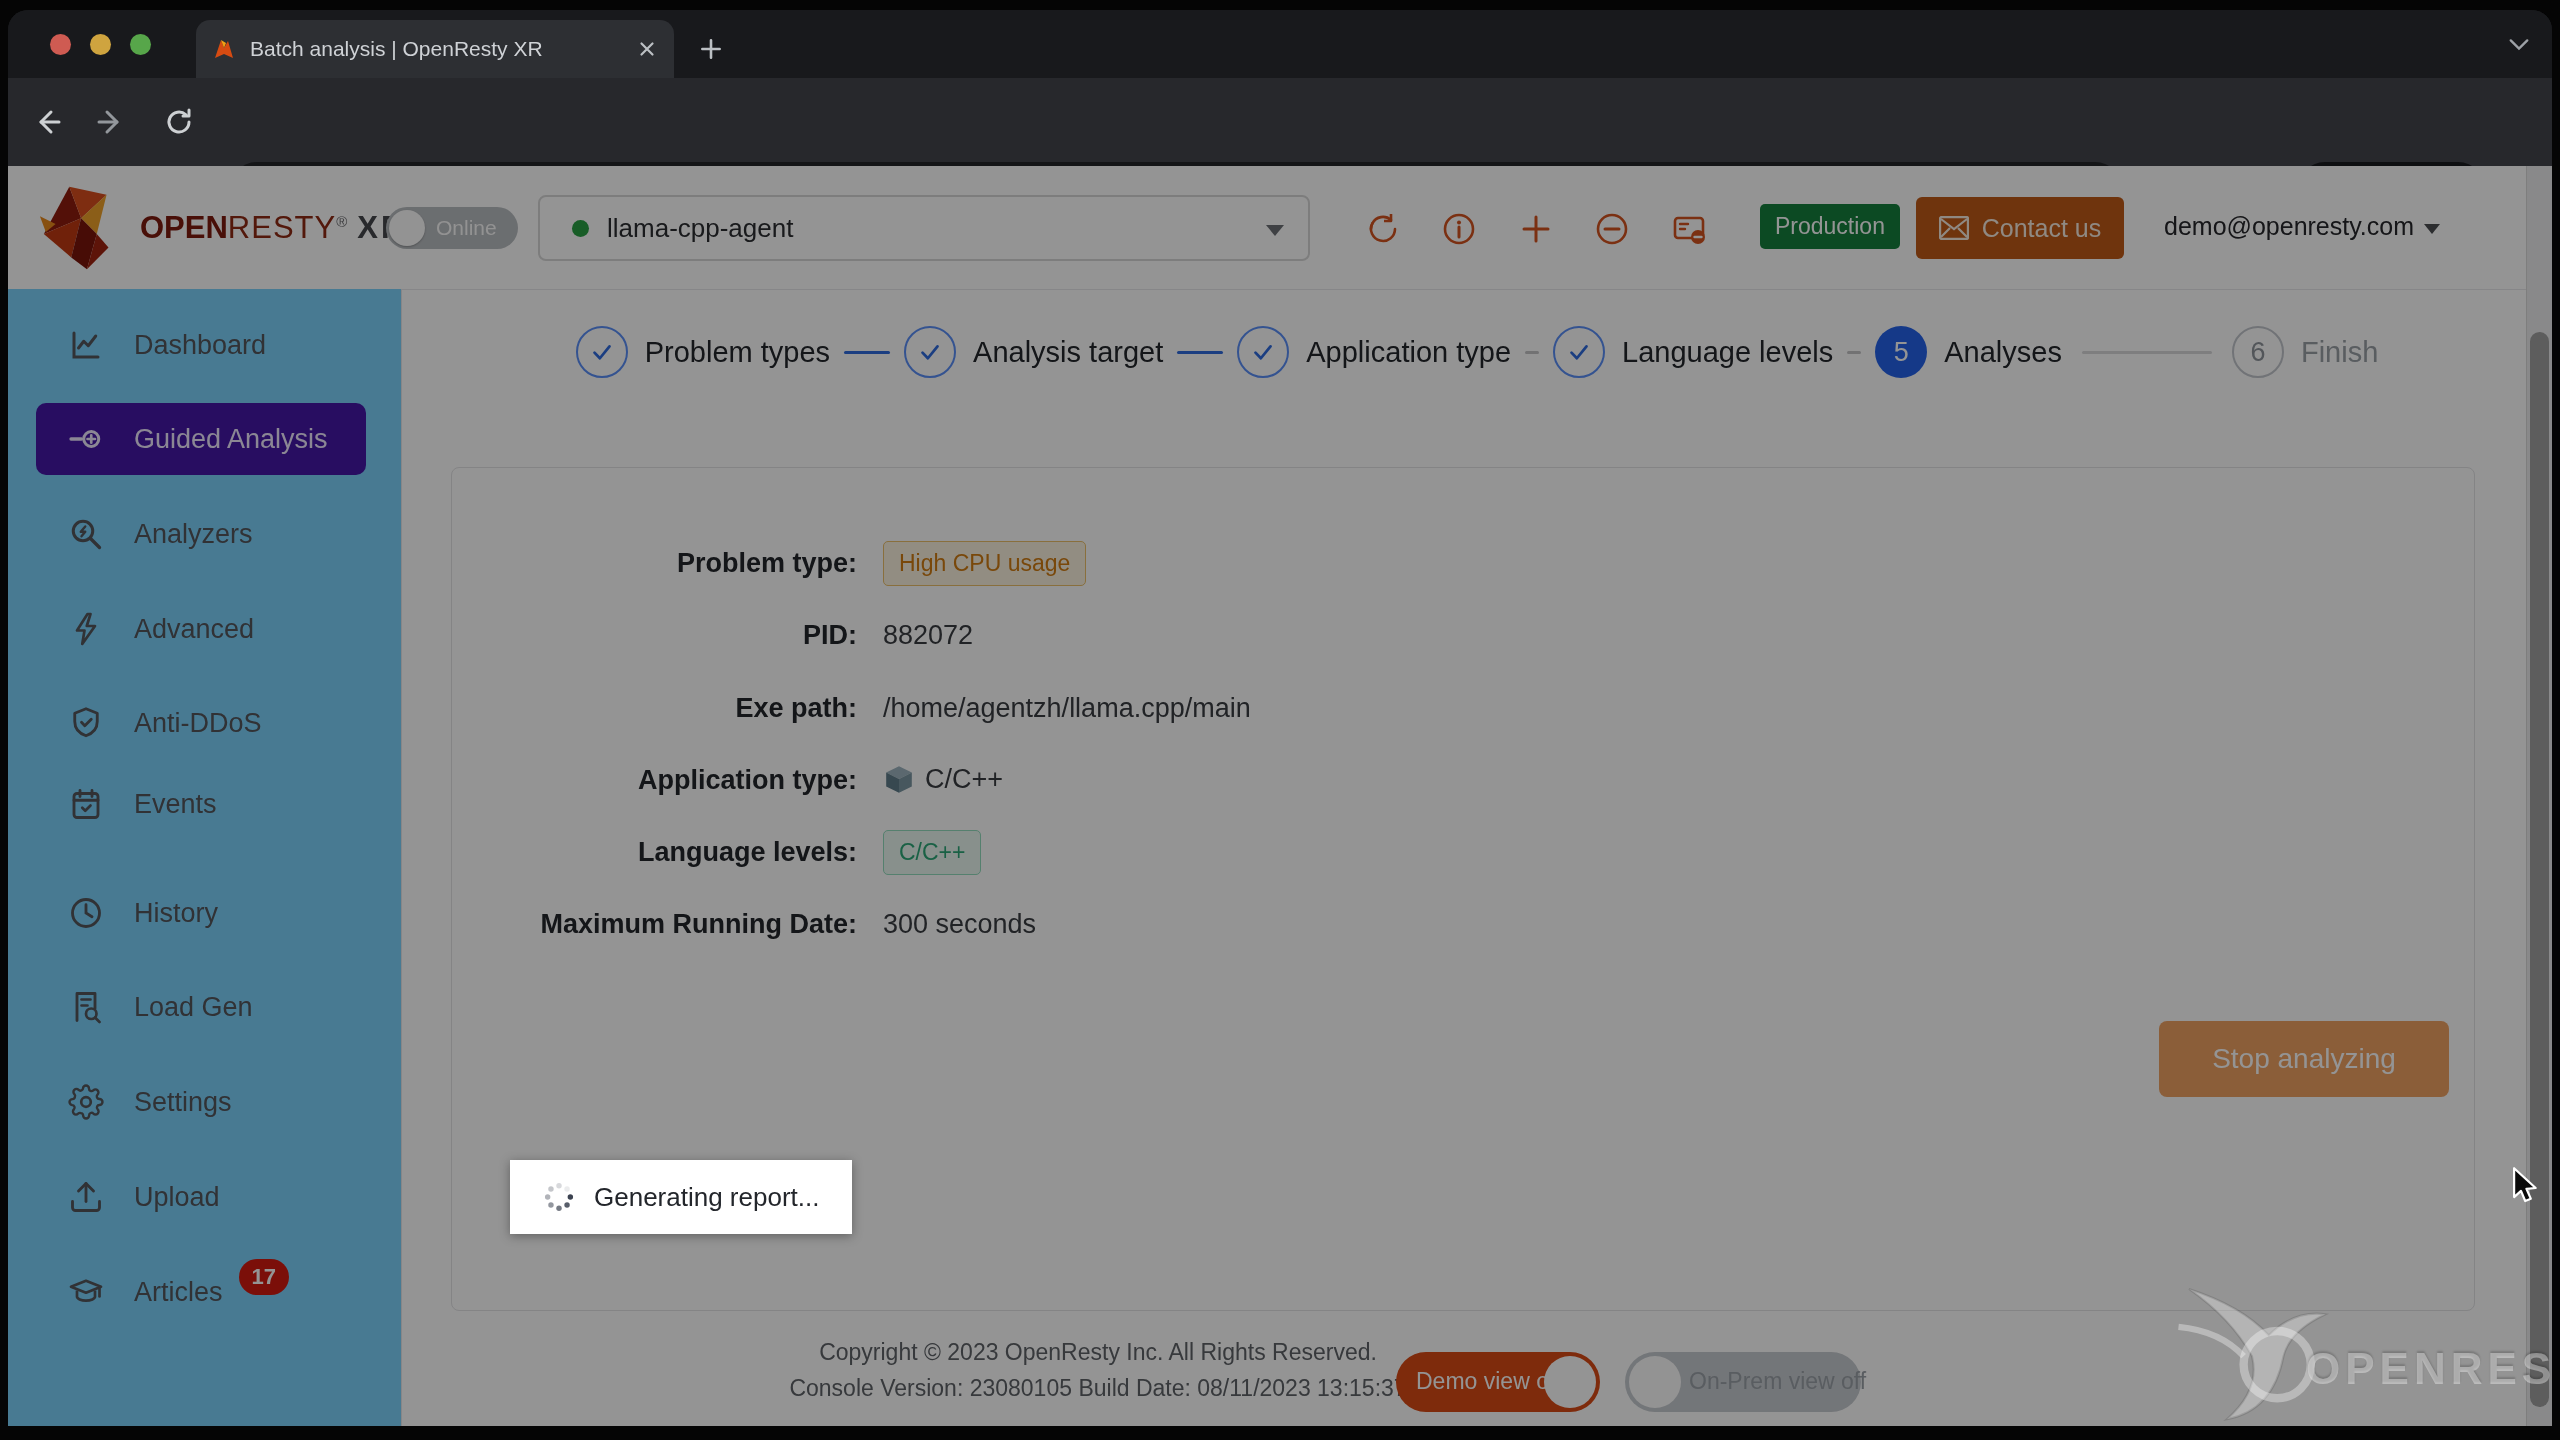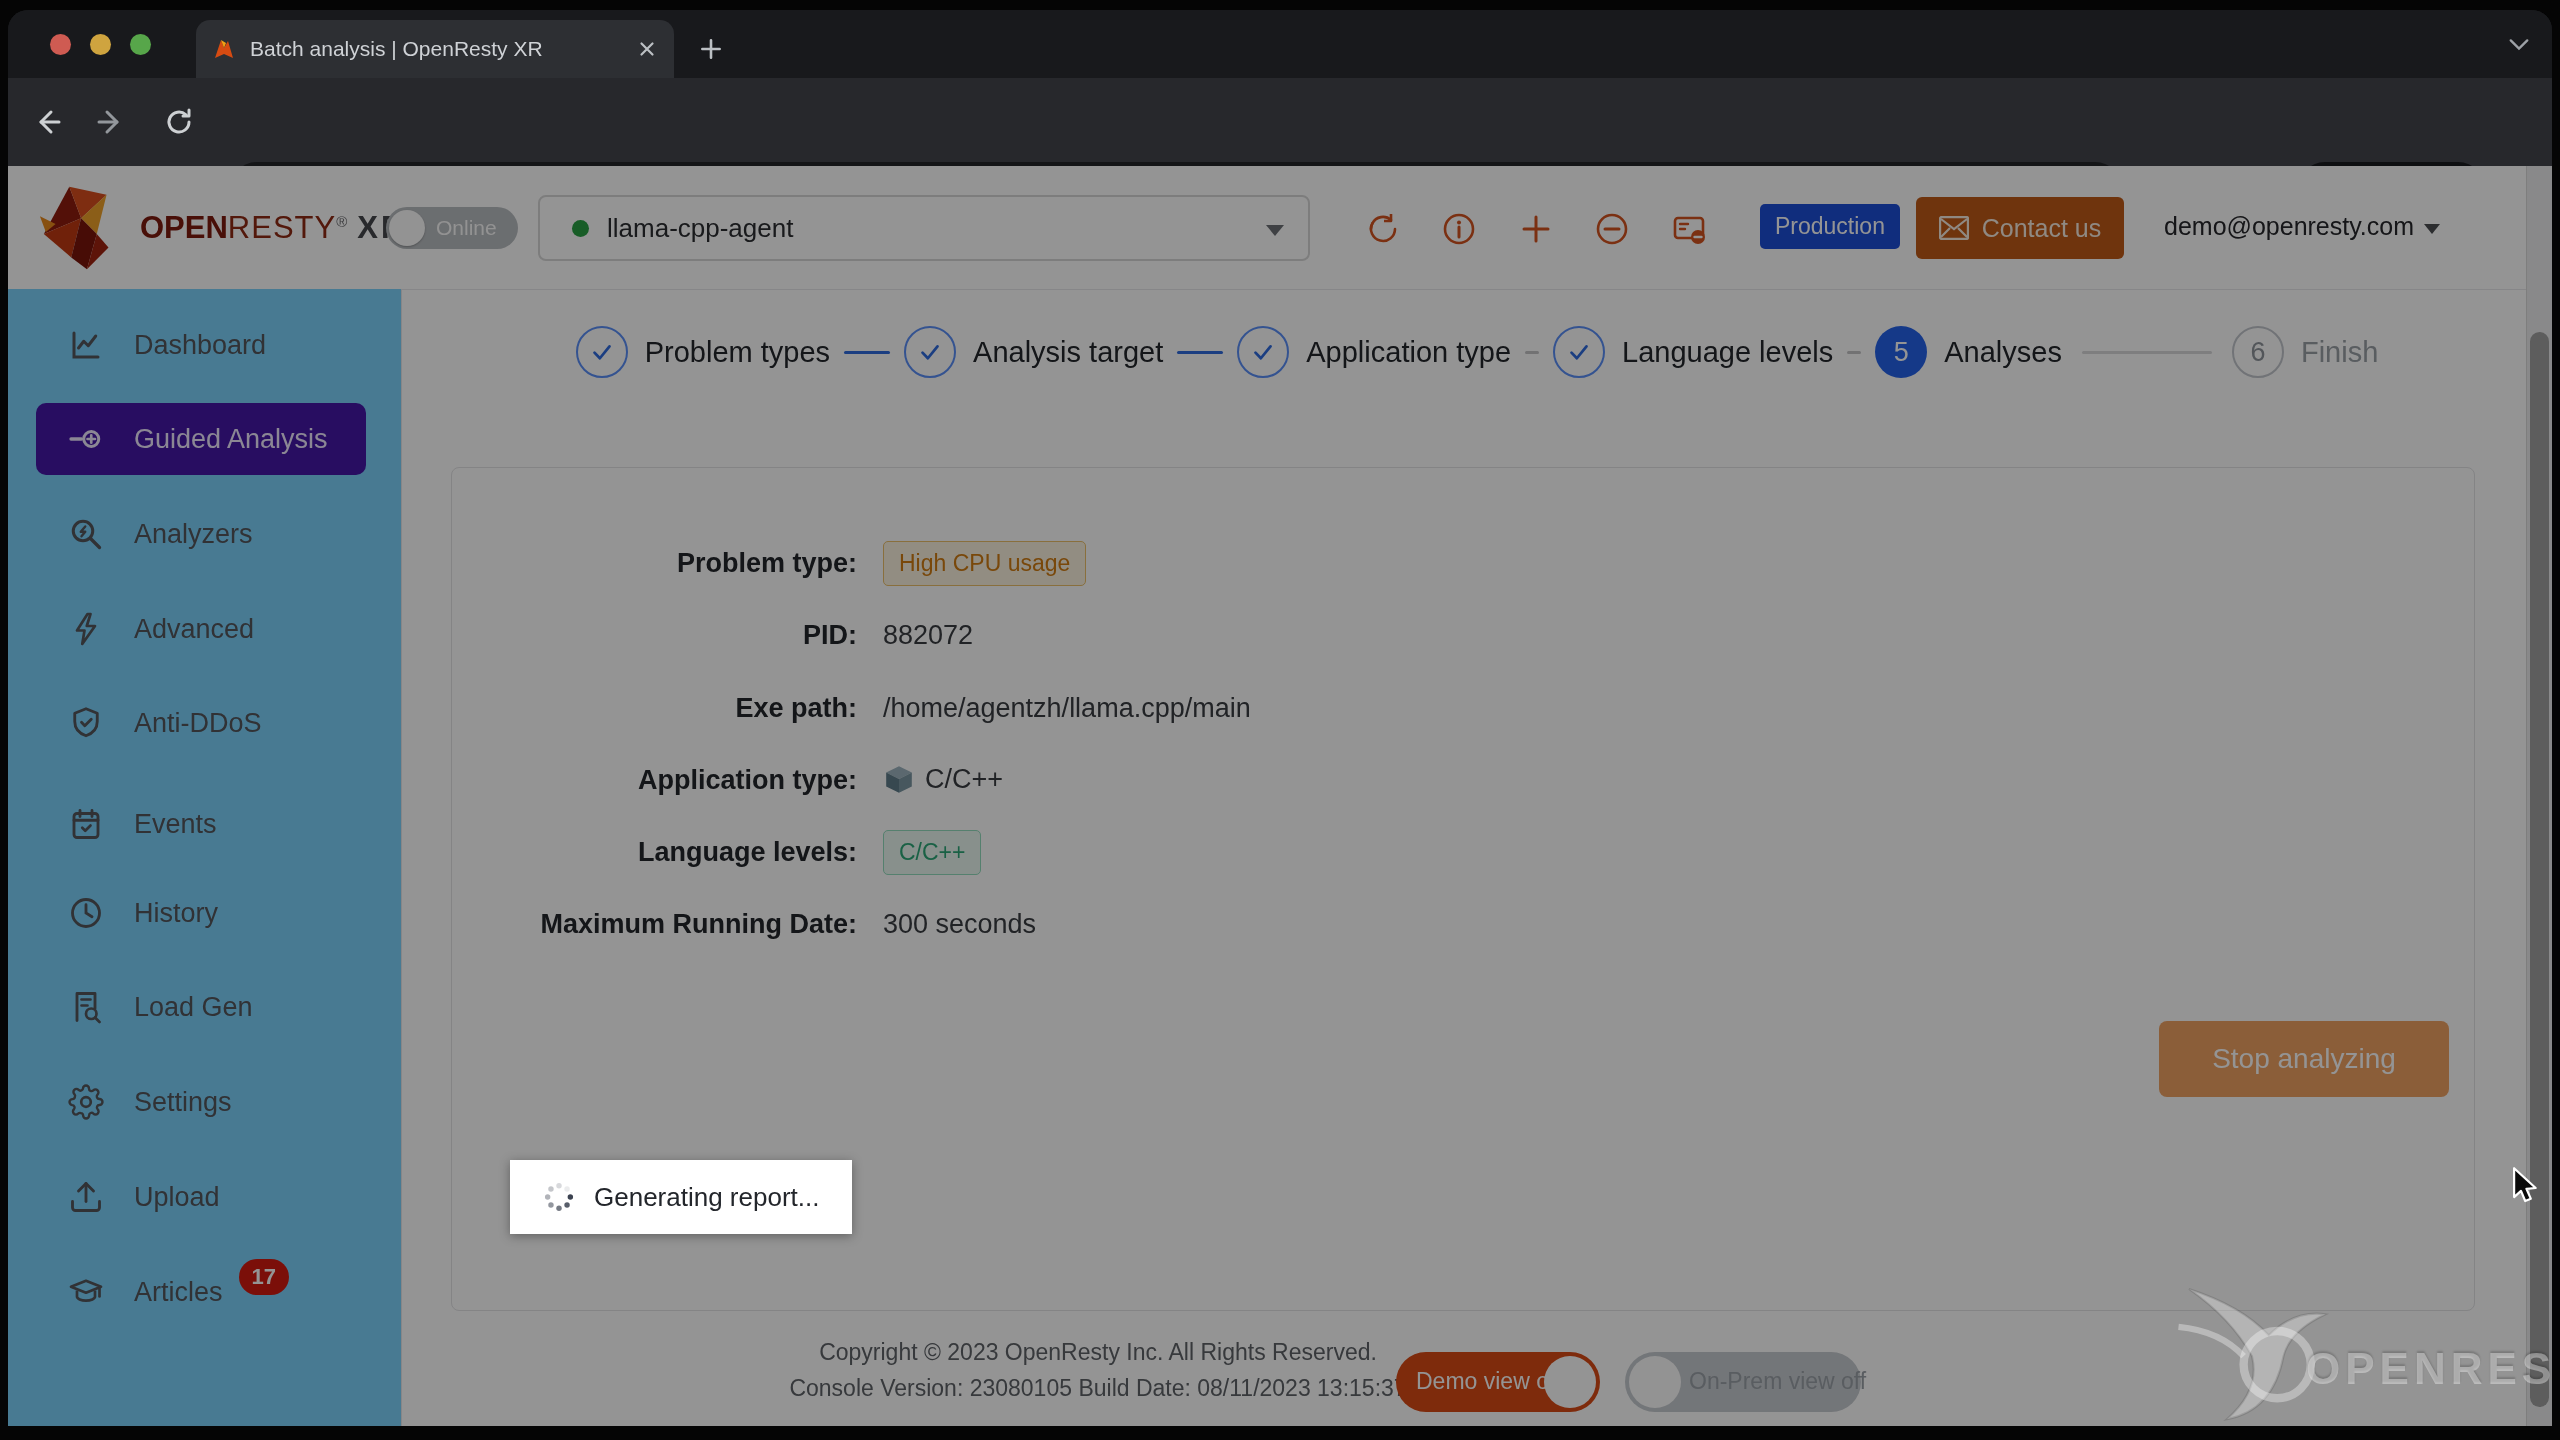--- a/index.html
+++ b/index.html
@@ -45,21 +45,21 @@
   .wm-xray{font-weight:600;color:#46474c;letter-spacing:3px;margin-left:10px;}
   .online-toggle{position:absolute;left:378px;top:41px;width:132px;height:42px;border-radius:21px;background:#b9bdc1;}
   .online-knob{position:absolute;left:3px;top:3px;width:36px;height:36px;border-radius:50%;background:#fdfdfd;box-shadow:0 1px 2px rgba(0,0,0,.25);}
   .online-label{position:absolute;left:50px;top:9px;color:#fbfbfb;font-size:21px;}
   .target-select{position:absolute;left:530px;top:29px;width:772px;height:66px;border:2px solid #d8d8d8;
     border-radius:8px;background:#fff;box-sizing:border-box;display:flex;align-items:center;}
   .target-dot{width:17px;height:17px;border-radius:50%;background:#2aa144;margin-left:32px;flex:0 0 auto;}
   .target-name{font-size:26px;color:#2b2d31;margin-left:18px;}
   .target-caret{position:absolute;right:24px;top:28px;width:0;height:0;border-left:9px solid transparent;border-right:9px solid transparent;border-top:11px solid #6d7176;}
   .hdr-ic{position:absolute;top:44px;width:38px;height:38px;color:#d4541f;}
-  .production{position:absolute;left:1752px;top:38px;background:#1d4ed8;color:#fff;font-size:23px;
+  .production{position:absolute;left:1752px;top:38px;background:#15803d;color:#fff;font-size:23px;
     padding:9px 15px;border-radius:5px;}
   .contact{position:absolute;left:1908px;top:31px;width:208px;height:62px;background:#c05a17;border-radius:6px;
     display:flex;align-items:center;justify-content:center;gap:13px;color:#f6ece1;font-size:25px;}
   .contact svg{width:30px;height:24px;}
   .account{position:absolute;left:2156px;top:46px;font-size:25px;color:#26272b;display:flex;align-items:center;gap:10px;}
   .acct-caret{width:0;height:0;border-left:8px solid transparent;border-right:8px solid transparent;border-top:10px solid #4c4e52;margin-top:4px;}
   
   .sidebar{position:absolute;left:0;top:123px;width:394px;height:1137px;background:#7dd3fc;border-right:1px solid #e7e7ea;box-sizing:border-box;}
   .side-item{position:absolute;left:28px;width:330px;height:72px;border-radius:10px;display:flex;align-items:center;color:#55565c;}
   .side-item .sicon{width:36px;height:36px;margin-left:32px;flex:0 0 auto;color:#55565c;}
@@ -285,21 +285,21 @@
             </svg>
           <span class="slabel">Advanced</span>
         </div>
         <div class="side-item" style="top:398px">
           <svg class="sicon" viewBox="0 0 24 24">
               <path d="M12 2.5 L19.5 5.5 v5.5 c0 4.8-3.2 8-7.5 9.5 C7.7 19 4.5 15.8 4.5 11 V5.5z" fill="none" stroke="currentColor" stroke-width="1.9" stroke-linejoin="round"></path>
               <path d="M9 11.5 l2.2 2.3 L15.5 9.5" fill="none" stroke="currentColor" stroke-width="1.9" stroke-linecap="round" stroke-linejoin="round"></path>
             </svg>
           <span class="slabel">Anti-DDoS</span>
         </div>
-        <div class="side-item" style="top:499px">
+        <div class="side-item" style="top:479px">
           <svg class="sicon" viewBox="0 0 24 24">
               <rect x="4" y="5" width="16" height="16" rx="2" fill="none" stroke="currentColor" stroke-width="1.9"></rect>
               <path d="M8 3 v4 M16 3 v4 M4 9.5 h16" stroke="currentColor" stroke-width="1.9" stroke-linecap="round"></path>
               <path d="M9.5 14.5 l2 2 L15 13" fill="none" stroke="currentColor" stroke-width="1.8" stroke-linecap="round" stroke-linejoin="round"></path>
             </svg>
           <span class="slabel">Events</span>
         </div>
         <div class="side-item" style="top:588px">
           <svg class="sicon" viewBox="0 0 24 24">
               <circle cx="12" cy="12" r="9" fill="none" stroke="currentColor" stroke-width="1.9"></circle>

